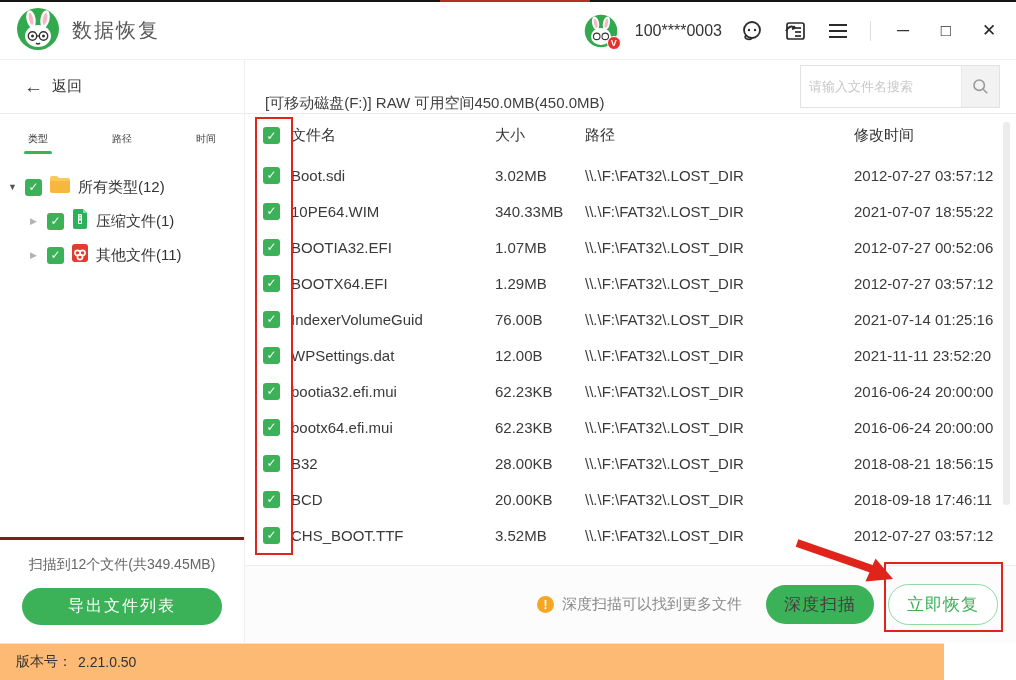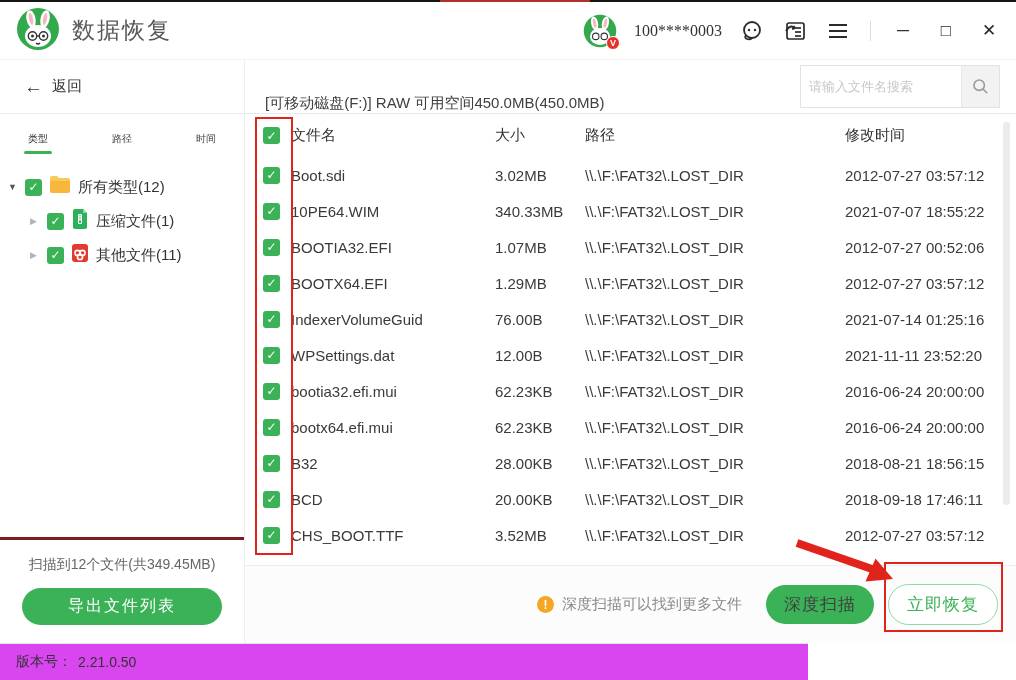--- a/index.html
+++ b/index.html
@@ -7,25 +7,25 @@
   body { font-family:"Liberation Sans","DejaVu Sans",sans-serif; background:#fff; color:#333; }
   .app { position:relative; width:1016px; height:680px; background:#fff; overflow:hidden; }
 
   .top-line { position:absolute; top:0; left:0; width:1016px; height:2px; background:#141414; z-index:40; }
   .top-line .red-seg { position:absolute; left:440px; top:0; width:150px; height:2px; background:#b03028; }
 
   
   .app-header { position:absolute; top:2px; left:0; width:1016px; height:58px; background:#fff; display:flex; align-items:center; justify-content:space-between; padding:0 14px 0 16px; border-bottom:1px solid #f2f2f2; }
   .brand { display:flex; align-items:center; gap:10px; }
   .brand-name { font-size:24px; font-weight:bold; font-style:italic; color:var(--accent-dark,#2f9b47); letter-spacing:1px; }
-  .brand-suffix { font-size:23px; color:#595959; letter-spacing:2px; margin-left:2px; }
+  .brand-suffix { font-size:20px; color:#595959; letter-spacing:2px; margin-left:2px; }
   .header-right { display:flex; align-items:center; gap:17px; }
   .avatar-wrap { position:relative; width:34px; height:34px; }
   .v-badge { position:absolute; right:-3px; bottom:-2px; width:14px; height:14px; background:#e8302a; border-radius:50%; color:#fff; font-size:9px; font-weight:bold; display:flex; align-items:center; justify-content:center; border:1px solid #fff; }
-  .account-name { font-size:16px; color:#333;font-family:Liberation Serif, serif; }
+  .account-name { font-size:16px; color:#333; }
   .hicon { width:26px; height:26px; display:flex; align-items:center; justify-content:center; cursor:pointer; }
   .win-divider { width:1px; height:20px; background:#dcdcdc; margin:0 2px; }
   .win-btn { width:26px; height:26px; display:flex; align-items:center; justify-content:center; font-size:17px; color:#2b2b2b; cursor:pointer; }
   .menu-icon { display:flex; flex-direction:column; gap:4px; }
   .menu-icon i { display:block; width:18px; height:2px; background:#2b2b2b; }
 
   
   .content { position:absolute; top:60px; left:0; width:1016px; height:583px; display:flex; }
   .sidebar { width:245px; height:100%; border-right:1px solid #eeeeee; display:flex; flex-direction:column; background:#fff; }
   .main { flex:1; height:100%; display:flex; flex-direction:column; background:#fff; }
@@ -57,33 +57,33 @@
   .search-input::placeholder { color:#c8c8c8; }
   .search-btn { width:38px; background:#f2f2f2; border-left:1px solid #e9e9e9; display:flex; align-items:center; justify-content:center; cursor:pointer; }
 
   
   .thead { height:43px; display:flex; align-items:center; font-size:15px; color:#333; }
   .trow { height:36px; display:flex; align-items:center; font-size:15px; color:#3a3a3a; }
   .c-check { width:45px; display:flex; justify-content:flex-end; padding-right:10px; }
   .c-name { width:205px; padding-left:1px; white-space:nowrap; overflow:hidden; }
   .c-size { width:90px; white-space:nowrap; }
   .c-path { width:260px; white-space:nowrap; overflow:hidden; }
-  .c-time { flex:1; white-space:nowrap; }
+  .c-time { flex:1; white-space:nowrap;margin-left:9px; }
   .tbody { flex:1; overflow:hidden; }
 
   
   .action-bar { height:78px; border-top:1px solid #ededed; background:#fcfcfc; display:flex; align-items:center; justify-content:flex-end; padding-right:18px; gap:14px; }
   .hint-wrap { display:flex; align-items:center; gap:8px; margin-right:10px; }
   .warn-icon { width:17px; height:17px; background:#f5a623; border-radius:50%; color:#fff; font-size:12px; font-weight:bold; display:flex; align-items:center; justify-content:center; }
   .hint-text { font-size:15px; color:#8a8a8a; }
   .deep-scan-btn { width:108px; height:39px; border:none; border-radius:20px; background:var(--accent,#3bb258); color:#404040; font-size:17px; letter-spacing:1px; cursor:pointer; }
   .recover-btn { width:110px; height:41px; border:1px solid #8fd9a5; border-radius:21px; background:#fff; color:var(--accent,#3bb258); font-size:17px; letter-spacing:1px; cursor:pointer; }
 
   
-  .footer-bar { position:absolute; left:0; bottom:0; width:808px; height:37px; background:#d946ef; border-top:1px solid #e6e6e6; display:flex; align-items:center; padding-left:16px; gap:6px; font-size:14px; color:#333; }
+  .footer-bar { position:absolute; left:0; bottom:0; width:944px; height:37px; background:#fdba74; border-top:1px solid #e6e6e6; display:flex; align-items:center; padding-left:16px; gap:6px; font-size:14px; color:#333; }
 
   
   .scroll-thumb { position:absolute; left:1003px; top:122px; width:7px; height:383px; background:#ececec; border-radius:3px; z-index:5; }
 
   
   .ann { position:absolute; border:2px solid var(--ann-red,#e0241b); z-index:50; pointer-events:none; }
   .ann-arrow { position:absolute; left:0; top:0; width:1016px; height:680px; z-index:50; pointer-events:none; }
 </style>
 </head>
 <body>

